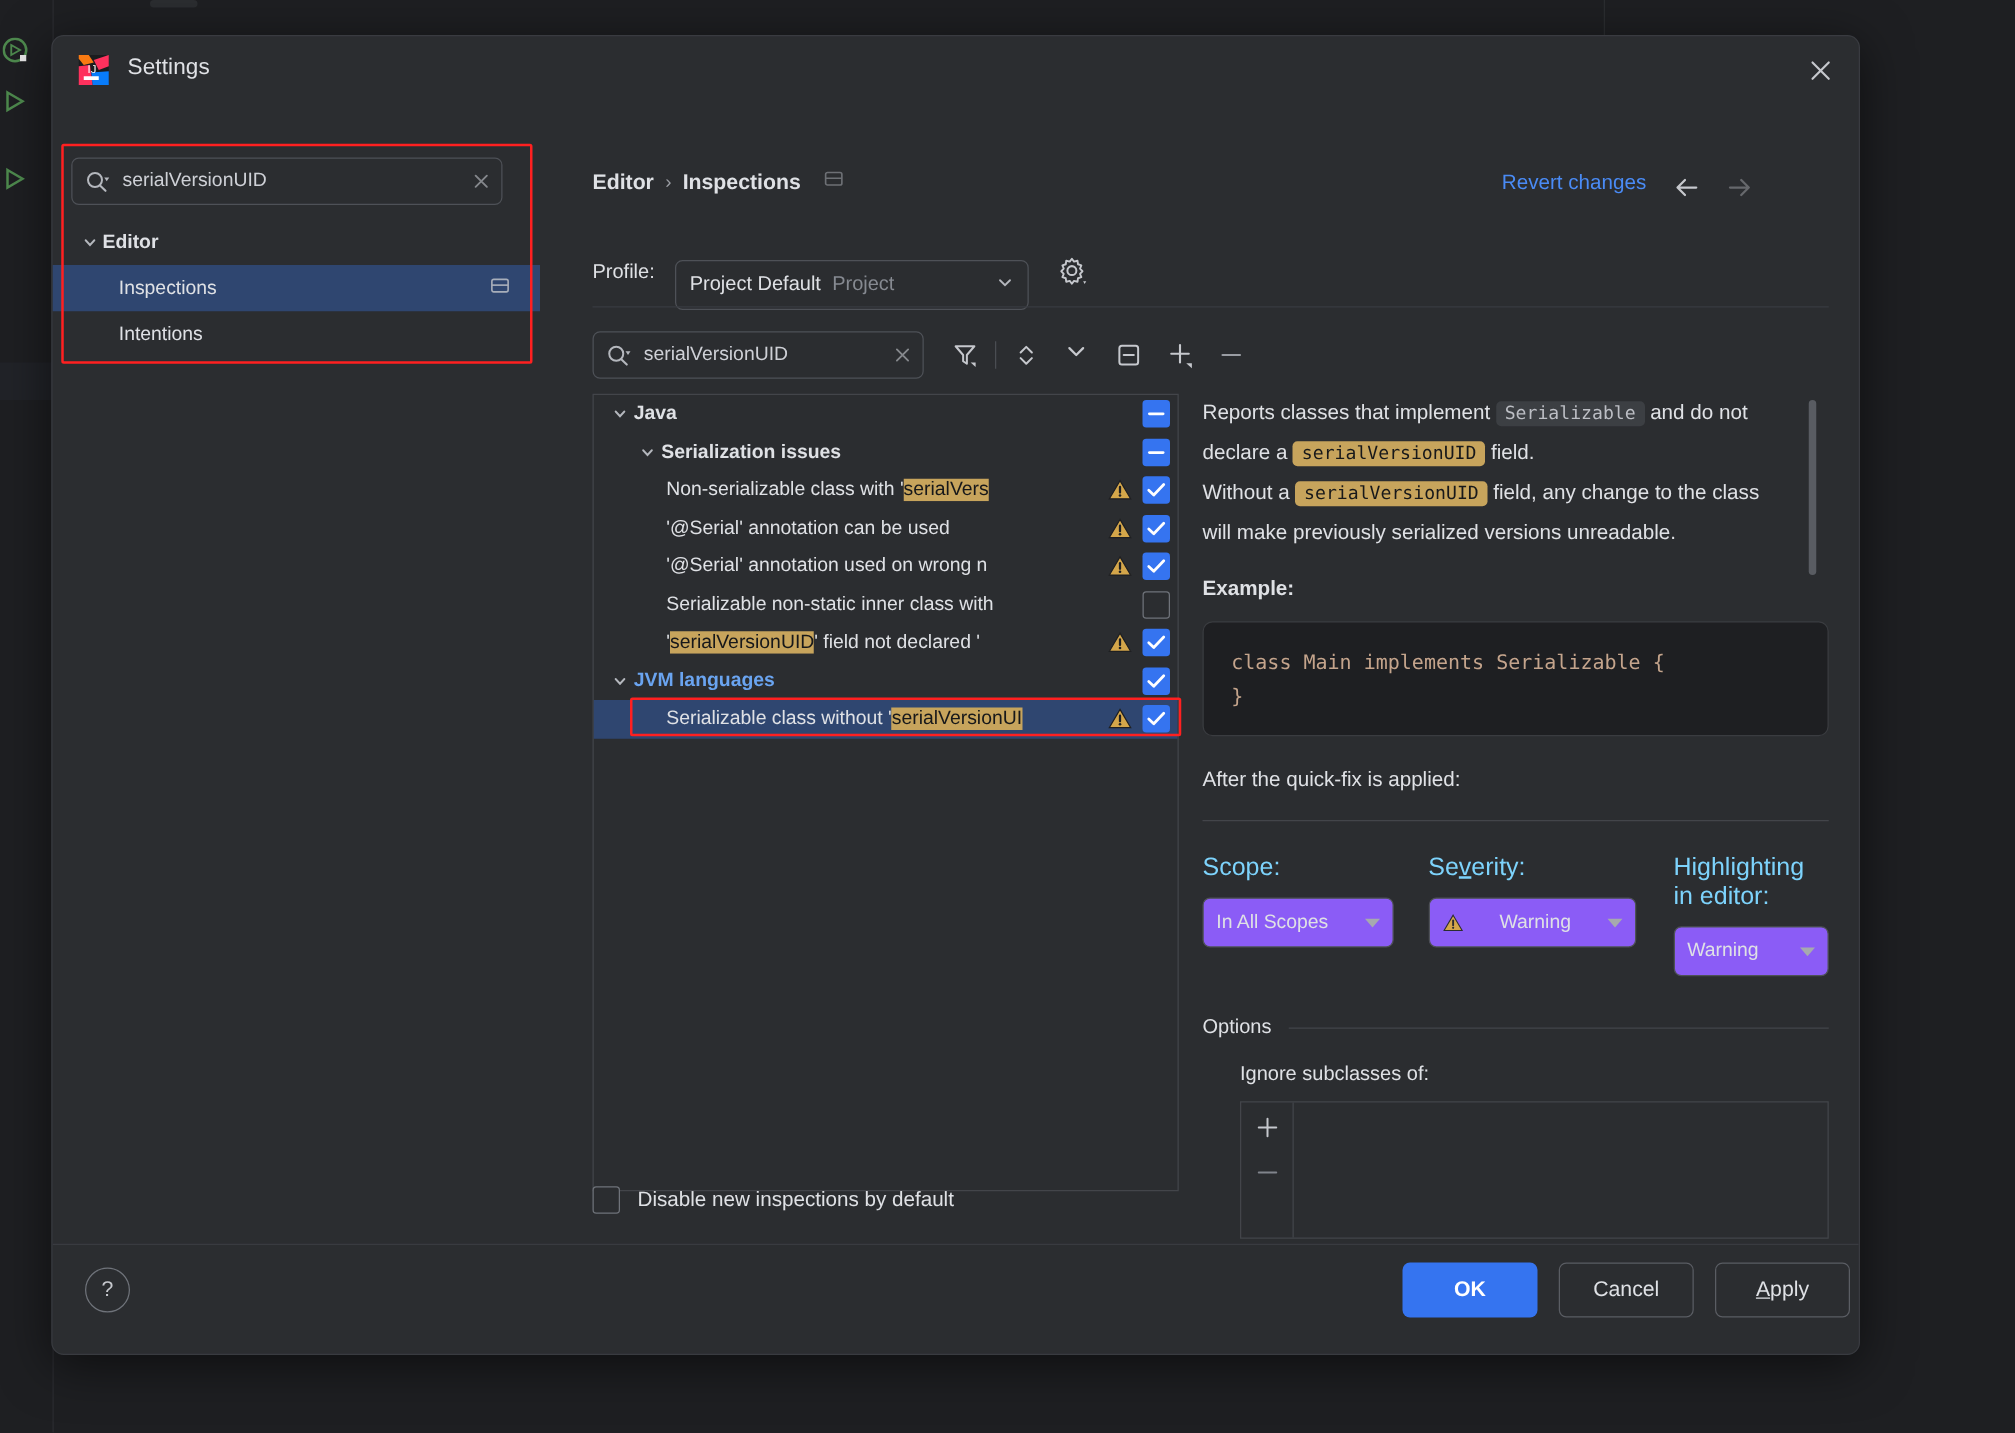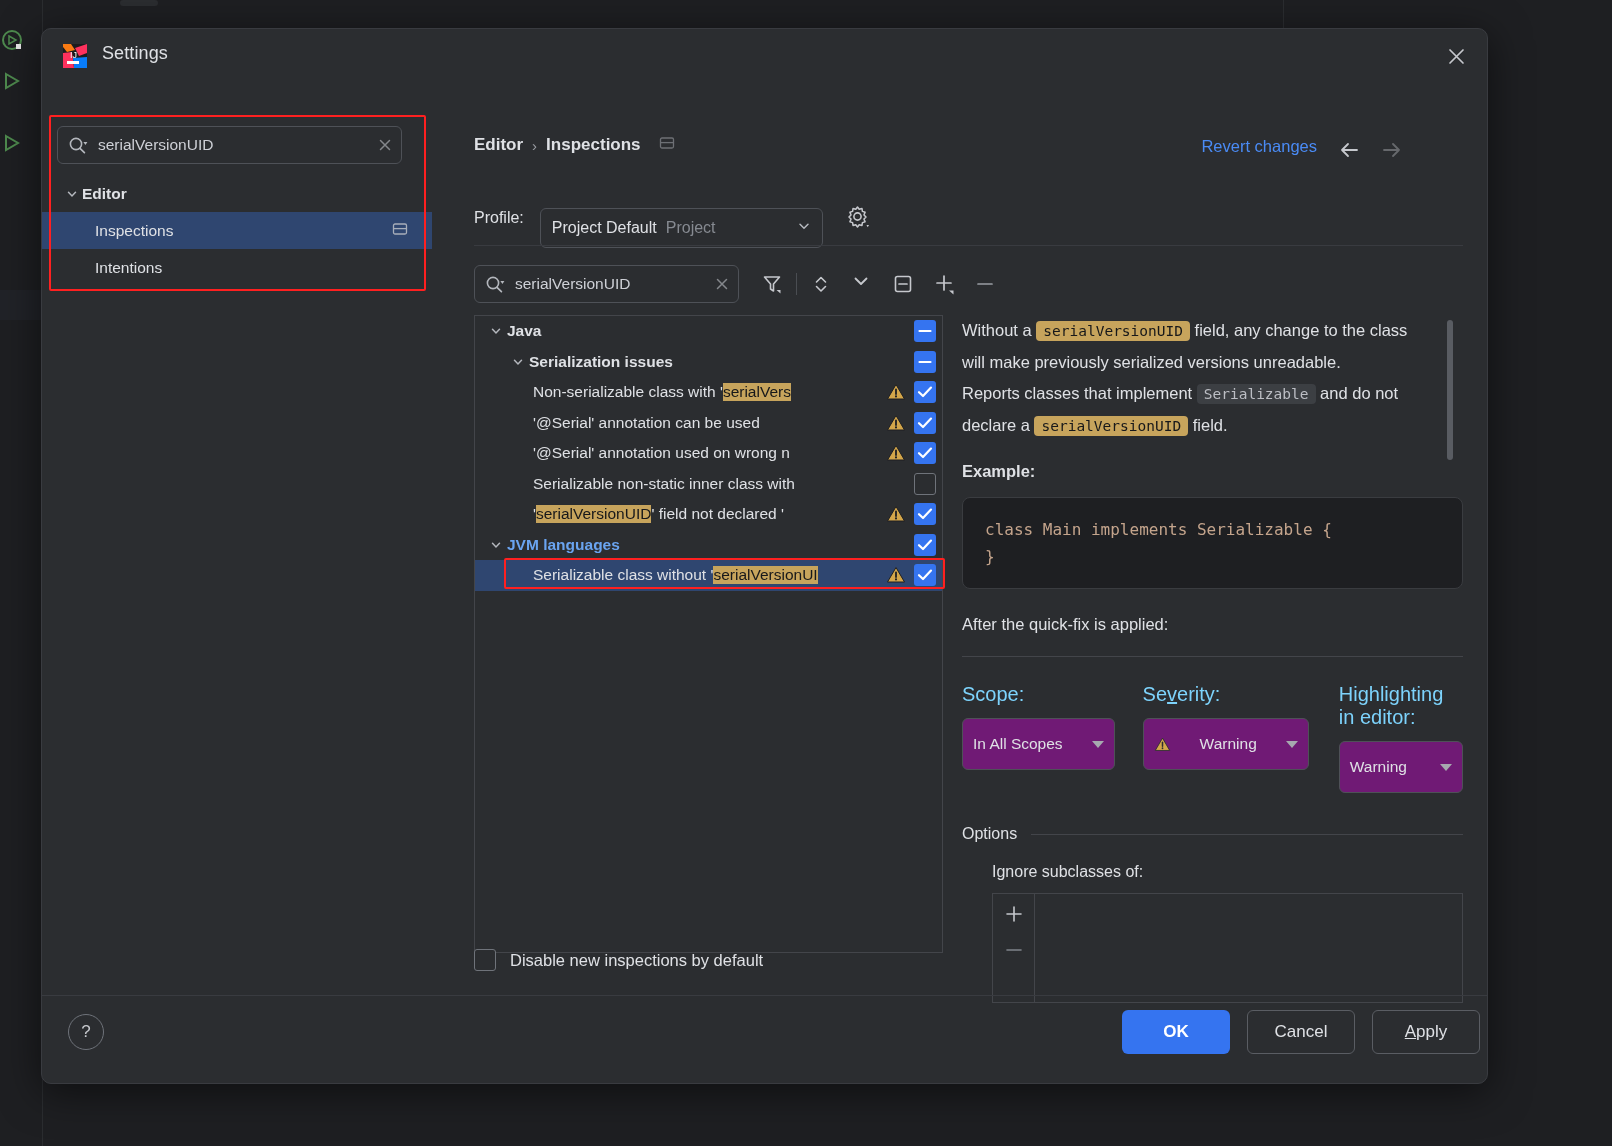--- a/index.html
+++ b/index.html
@@ -148,21 +148,21 @@
     padding: 18px 22px; font-family: "DejaVu Sans Mono", monospace;
     font-size: 16px; color: #c4a48c; line-height: 27px;
   }
   .after-fix { margin-top: 26px; font-size: 16.5px; color: #dfe1e5; }
   .sep-line { margin-top: 22px; height: 1px; background: #43454a; }
 
   .opts-grid { display: flex; margin-top: 26px; }
   .opt-col { display: flex; flex-direction: column; }
   .opt-lbl { font-size: 20px; color: #7dd3fc; margin-bottom: 12px; }
   .combo {
-    height: 52px; background: #701a75; border: 1px solid #4e5157; border-radius: 6px;
+    height: 40px; background: #8b5cf6; border: 1px solid #4e5157; border-radius: 6px;
     display: flex; align-items: center; padding: 0 10px; cursor: pointer; font-size: 15.5px; color: #dfe1e5; gap: 21px;
   }
   .combo .cv { flex: 1; white-space: nowrap; }
   .caret { width: 0; height: 0; border-left: 6px solid transparent; border-right: 6px solid transparent; border-top: 7px solid #a6a9af; margin-left: 8px; flex: none; }
 
   .group-hdr { display: flex; align-items: center; margin-top: 32px; }
   .group-hdr .gl { font-size: 16px; color: #dfe1e5; white-space: nowrap; }
   .group-hdr .gline { flex: 1; height: 1px; background: #43454a; margin-left: 14px; }
 
   .ignore-lbl { margin-top: 20px; margin-left: 30px; font-size: 16px; color: #dfe1e5; }
@@ -528,25 +528,25 @@
         </span>
       </div>
 
       <div class="hl-red" style="left:29px; top:242px; width:441px; height:31px;"></div>
     </div>
 
     <div class="desc-pane">
       <div class="desc-scroll-thumb"></div>
 
       <div class="desc-text">
+        <span>Reports classes that implement </span><span class="code-chip">Serializable</span><span> and do not declare a </span><span class="code-chip hl">serialVersionUID</span><span> field.</span>
+      </div>
+
+      <div class="desc-text">
         <span>Without a </span><span class="code-chip hl">serialVersionUID</span><span> field, any change to the class will make previously serialized versions unreadable.</span>
-      </div>
-
-      <div class="desc-text">
-        <span>Reports classes that implement </span><span class="code-chip">Serializable</span><span> and do not declare a </span><span class="code-chip hl">serialVersionUID</span><span> field.</span>
       </div>
 
       <div class="desc-h">Example:</div>
 
       <div class="code-block">
           <pre style="margin:0; font-family:inherit;">class Main implements Serializable {
 }</pre>
         </div>
 
       <div class="after-fix">After the quick-fix is applied:</div>

